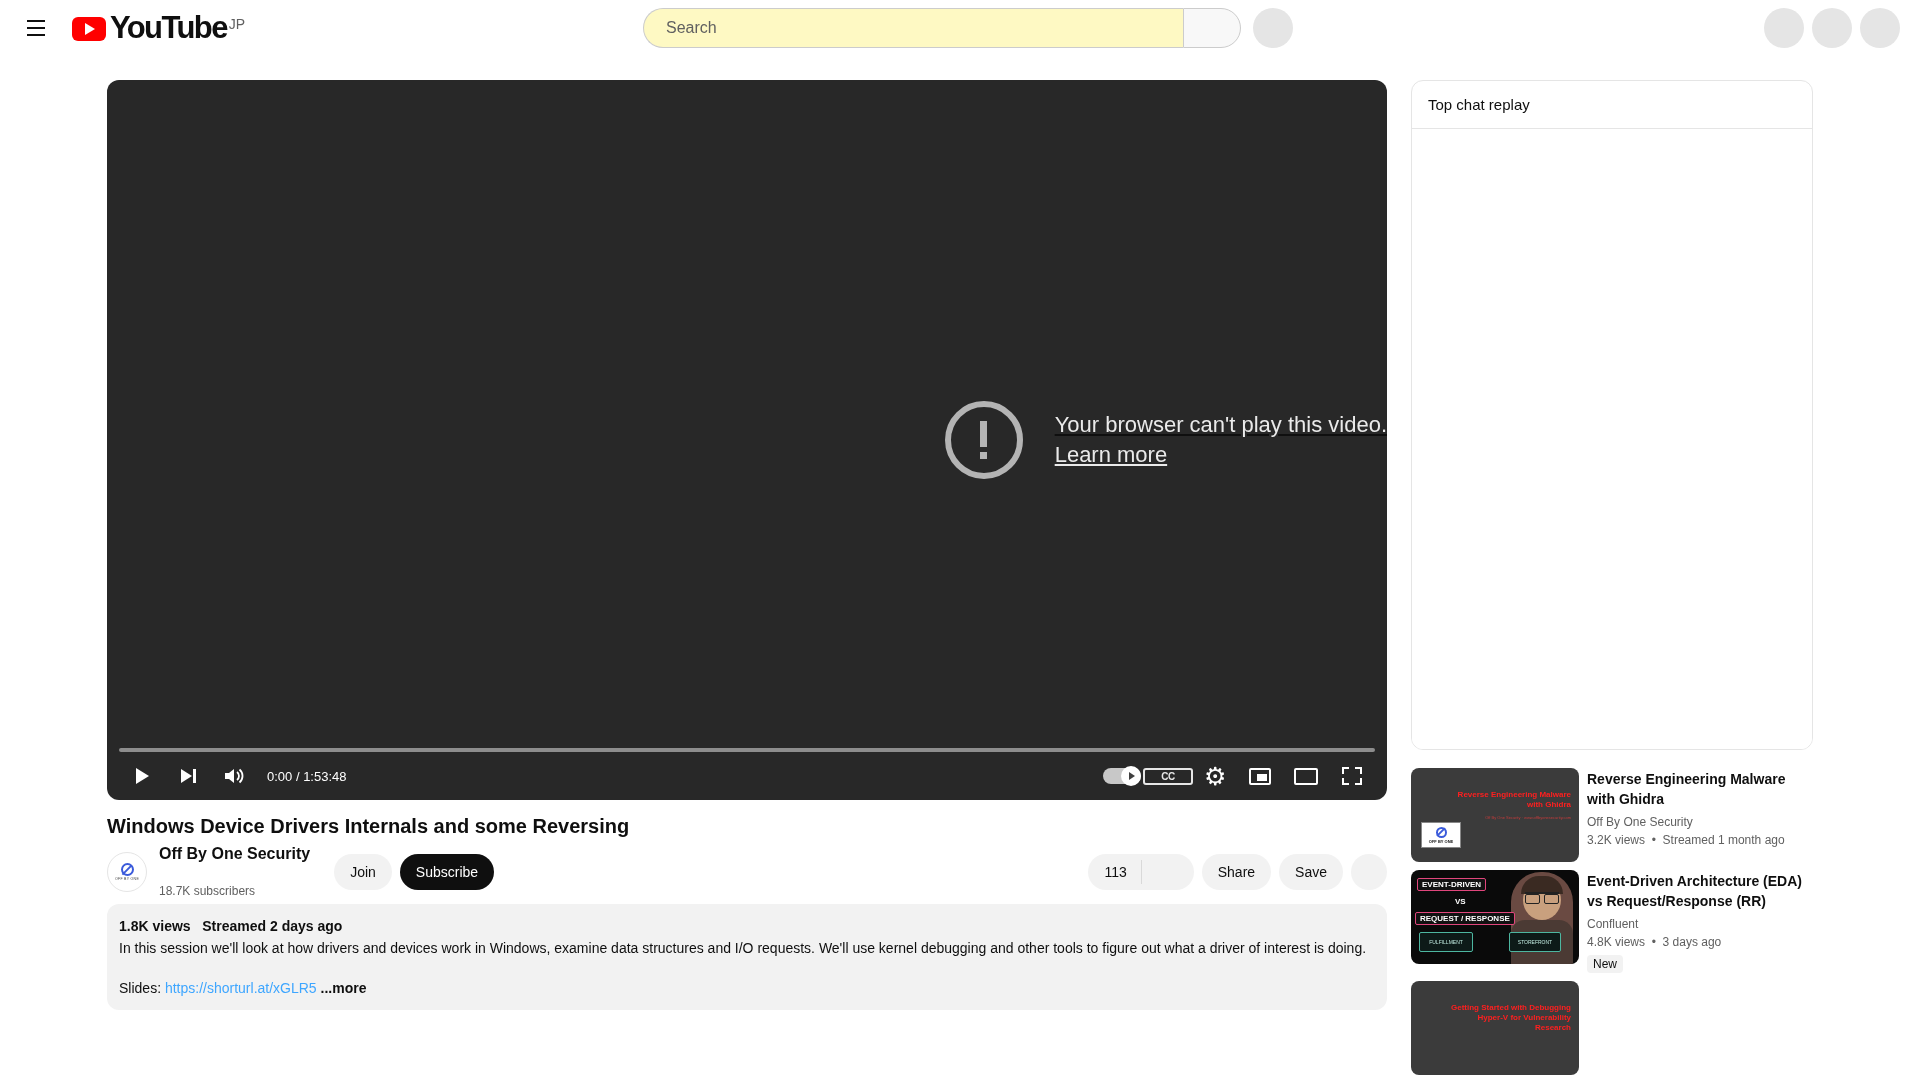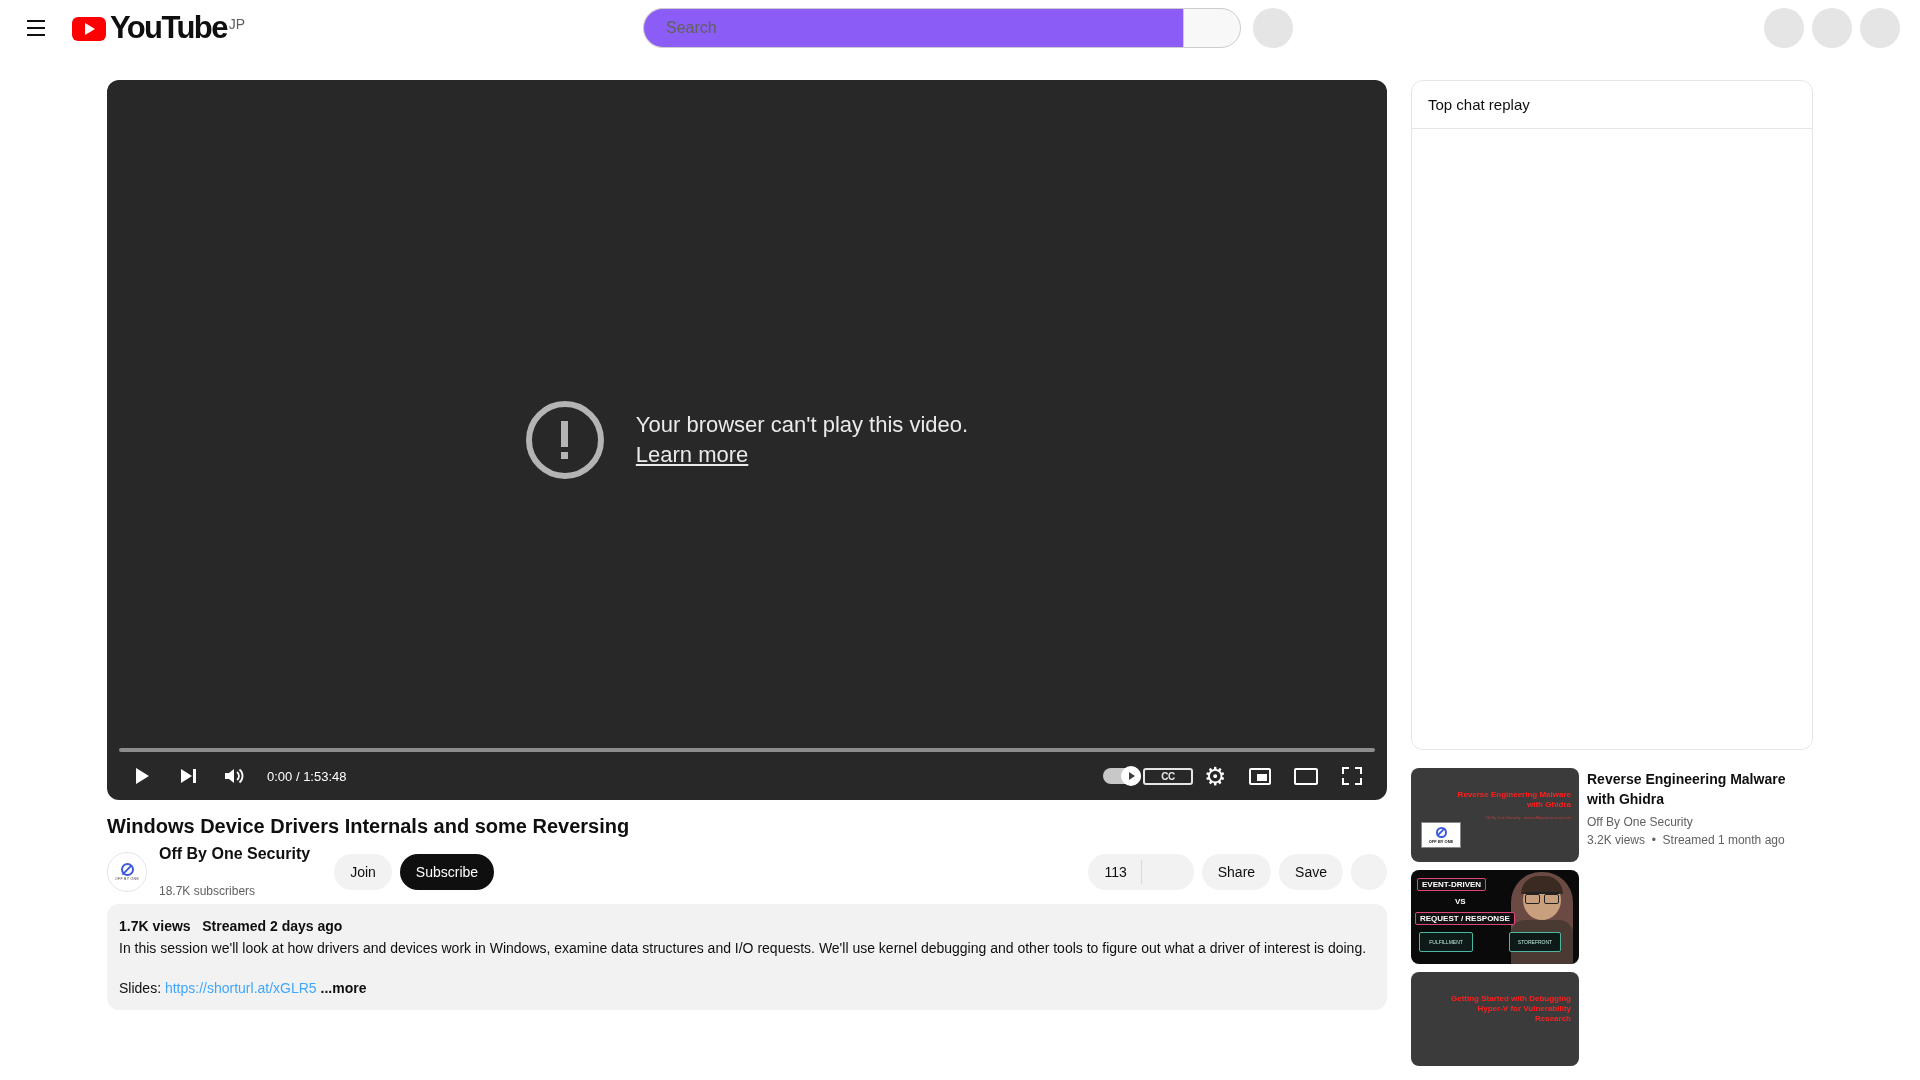--- a/index.html
+++ b/index.html
@@ -41,21 +41,21 @@
   .yt-cc { font-size: 14px; color: #606060; margin-left: 2px; margin-top: 1px; }
 
   .mh-center {
     position: absolute; left: 643px; top: 8px;
     display: flex; align-items: center;
   }
   .search-box {
     width: 540px; height: 40px;
     border: 1px solid #ccc; border-right: none;
     border-radius: 20px 0 0 20px;
-    background: #8b5cf6;
+    background: #fef9c3;
     display: flex; align-items: center;
     padding-left: 22px;
   }
   .search-input {
     border: none; outline: none; width: 100%;
     font-size: 16px; font-family: "Liberation Sans", sans-serif;
     color: #0f0f0f; background: transparent;
   }
   .search-input::placeholder { color: #606060; }
   .search-btn {
@@ -86,21 +86,21 @@
   
   .player {
     position: relative;
     width: 1280px; height: 720px;
     background: #282828; border-radius: 12px; overflow: hidden;
   }
   .player-error {
     position: absolute; left: 50%; top: 50%;
     transform: translate(-50%, -50%);
     display: flex; align-items: center; gap: 32px;
-    width: 100%; justify-content: center;
+    width: 100%; justify-content: flex-end; text-decoration: underline;
   }
   .err-icon {
     width: 78px; height: 78px; border-radius: 50%;
     border: 6px solid #b4b4b4;
     display: flex; align-items: center; justify-content: center;
     flex-shrink: 0;
   }
   .err-bang { display: flex; flex-direction: column; align-items: center; gap: 5px; }
   .err-bang .bar { width: 7px; height: 26px; background: #b4b4b4; }
   .err-bang .dot { width: 7px; height: 7px; background: #b4b4b4; }
@@ -463,21 +463,21 @@
           <div class="dislike-btn"></div>
         </div>
         <button class="pill-btn">Share</button>
         <button class="pill-btn">Save</button>
         <button class="round-btn"></button>
       </div>
     </div>
 
     <div class="description">
       <div class="desc-meta">
-        <span>1.7K views</span>
+        <span>1.8K views</span>
         &nbsp;
         <span>Streamed 2 days ago</span>
       </div>
       <div class="desc-body">In this session we'll look at how drivers and devices work in Windows, examine data structures and I/O requests. We'll use kernel debugging and other tools to figure out what a driver of interest is doing.</div>
       <div style="height:20px"></div>
       <div>
         <span>Slides:</span>
         <a class="desc-link">https://shorturl.at/xGLR5</a>
         <span class="desc-more">...more</span>
       </div>
@@ -519,20 +519,30 @@
             <div class="eda-head"></div>
             <div class="eda-hair"></div>
             <div class="eda-glasses"></div>
           </div>
           <div class="eda-tag" style="left:6px; top:8px;">EVENT-DRIVEN</div>
           <div class="eda-vs" style="left:44px; top:27px;">VS</div>
           <div class="eda-tag" style="left:4px; top:42px;">REQUEST / RESPONSE</div>
           <div class="eda-box" style="left:8px; top:62px; width:54px; height:20px;">FULFILLMENT</div>
           <div class="eda-box" style="left:98px; top:62px; width:52px; height:20px;">STOREFRONT</div>
         </div>
+        <div class="rec-info">
+          <div class="rec-title">Event-Driven Architecture (EDA) vs Request/Response (RR)</div>
+          <div class="rec-channel">Confluent</div>
+          <div class="rec-stats">
+            <span>4.8K views</span>
+            &nbsp;<span>•</span>&nbsp;
+            <span>3 days ago</span>
+          </div>
+          <div class="rec-badge">New</div>
+        </div>
       </div>
 
       <div class="rec">
         <div class="rec-thumb thumb-dark">
           <div class="t-title">Getting Started with Debugging Hyper-V for Vulnerability Research</div>
         </div>
       </div>
 
     </div>
   </div>

